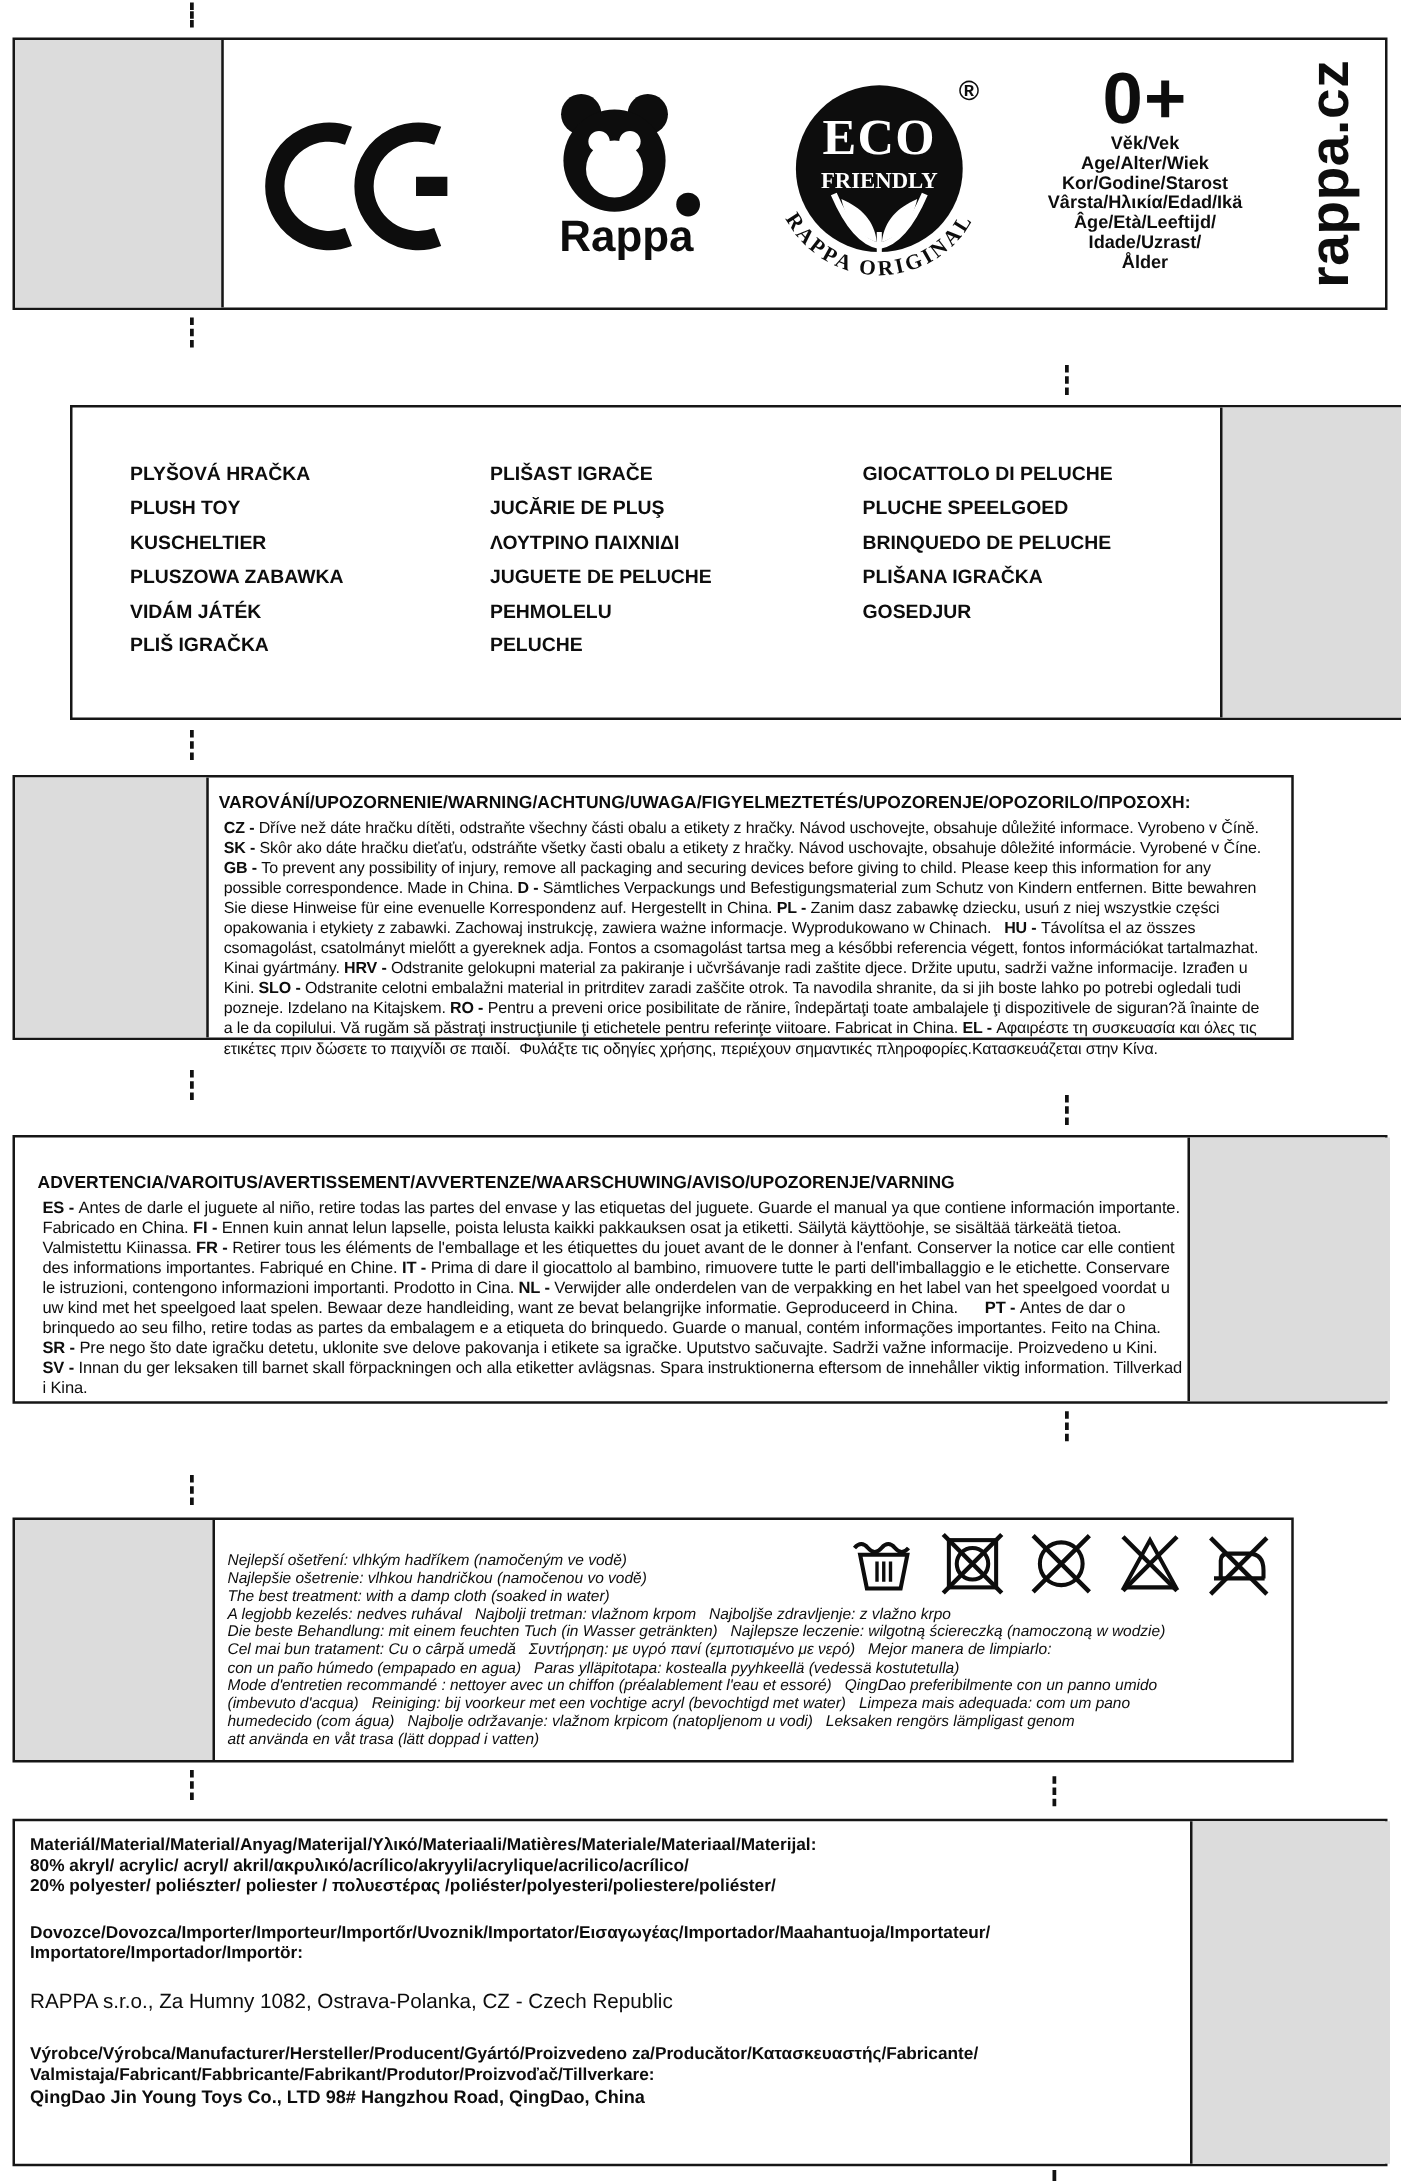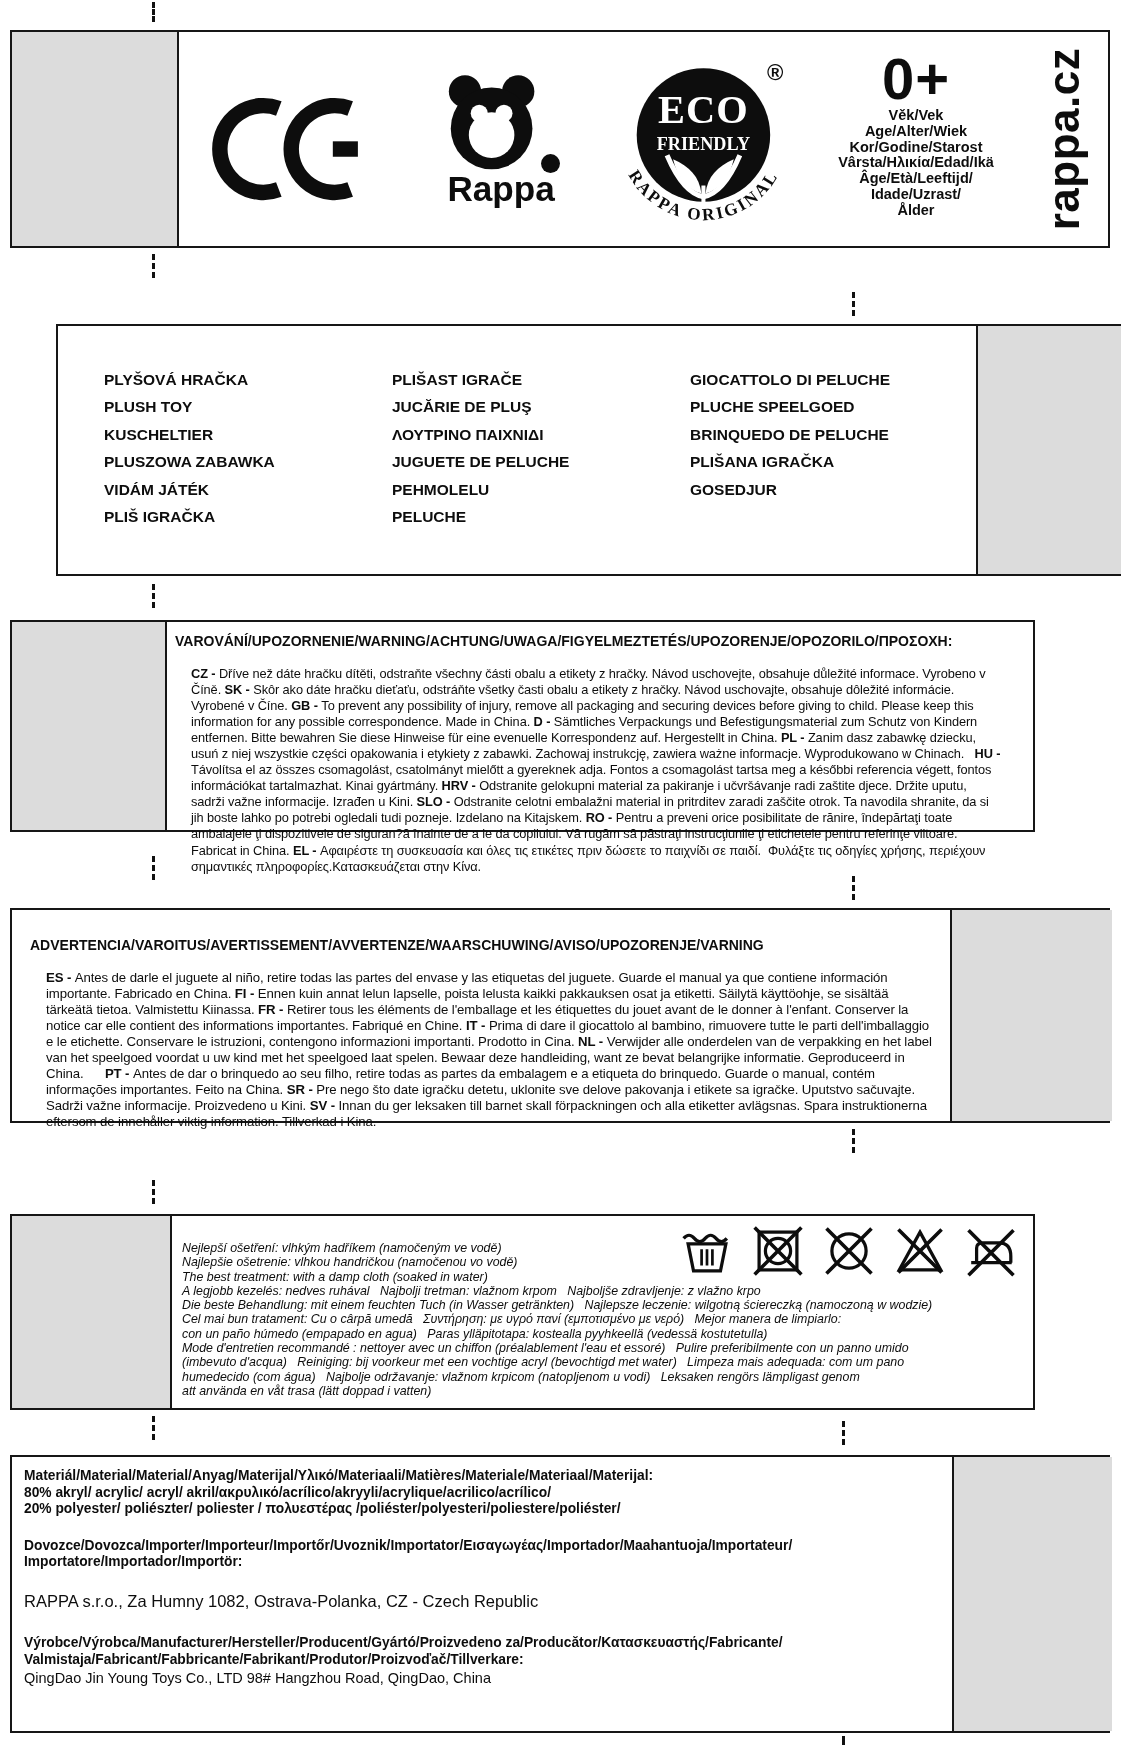--- a/index.html
+++ b/index.html
@@ -24,39 +24,39 @@
   .names-box{left:10px;top:324px;width:1100px;height:252px;margin-left:46px;}
   .names-col{position:absolute;top:40px;}
   .col1{left:46px;} .col2{left:334px;} .col3{left:632px;}
   .name-line{font-size:15.5px;font-weight:bold;line-height:27.4px;white-space:nowrap;}
   .names-gray{left:918px;width:180px;border-left:2px solid #161616;}
   
   .warn1-box{left:10px;top:620px;width:1025px;height:212px;}
   .warn1-gray{left:0;width:153px;border-right:2px solid #161616;}
   .warn1-text{position:absolute;left:153px;right:6px;top:0;padding:11px 8px 6px 10px;}
   .warn-title{font-size:14px;font-weight:bold;line-height:16.5px;}
-  .warn-body{margin:16px;font-size:12.8px;line-height:16.1px;white-space:pre-wrap;letter-spacing:-0.1px;}
+  .warn-body{margin:4px;font-size:12.8px;line-height:16.1px;white-space:pre-wrap;letter-spacing:-0.1px;}
   
   .warn2-box{left:10px;top:908px;width:1100px;height:215px;}
   .warn2-text{position:absolute;left:0;top:0;width:938px;padding:27px 0 0 18px;box-sizing:border-box;}
   .warn2-text .warn-body{font-size:13.2px;line-height:16.1px;}
   .warn2-gray{left:938px;width:160px;border-left:2px solid #161616;}
   
   .care-box{left:10px;top:1214px;width:1025px;height:196px;font-style:italic;}
   .care-gray{left:0;width:158px;border-right:2px solid #161616;}
   .care-icons{position:absolute;right:12px;top:8px;display:flex;gap:11px;}
   .care-icons svg{display:block;}
   .care-text{position:absolute;left:170px;top:25px;}
   .care-line{font-size:12.4px;line-height:14.3px;white-space:pre;}
   
   .material-box{left:10px;top:1455px;width:1100px;height:278px;}
   .mat-text{position:absolute;left:12px;top:11px;width:915px;}
   .mat-b{font-size:13.8px;font-weight:bold;line-height:16.6px;white-space:nowrap;}
   .mat-addr1{font-size:16.5px;line-height:21px;margin:20px 0 0 0;white-space:nowrap;}
-  .mat-addr2{font-size:14.5px;line-height:19px;margin:1px 0 0 0;white-space:nowrap;}
+  .mat-addr2{font-size:14.5px;line-height:19px;margin:1px 0 0 0;white-space:nowrap;font-weight:bold;}
   .mat-gap1{height:20px;} .mat-gap2{height:23px;}
   .mat-gray{left:940px;width:158px;border-left:2px solid #161616;}
   .ink{stroke:#0d0d0d;} .fill-ink{fill:#0d0d0d;}
 </style>
 </head>
 <body>
 
 <div class="sheet">
 
   <div class="cut" style="left:152px;top:2px;height:20px"></div>
@@ -202,21 +202,21 @@
     </div>
 
     <div class="care-text">
         <div class="care-line">Nejlepší ošetření: vlhkým hadříkem (namočeným ve vodě)</div>
         <div class="care-line">Najlepšie ošetrenie: vlhkou handričkou (namočenou vo vodě)</div>
         <div class="care-line">The best treatment: with a damp cloth (soaked in water)</div>
         <div class="care-line">A legjobb kezelés: nedves ruhával   Najbolji tretman: vlažnom krpom   Najboljše zdravljenje: z vlažno krpo</div>
         <div class="care-line">Die beste Behandlung: mit einem feuchten Tuch (in Wasser getränkten)   Najlepsze leczenie: wilgotną ściereczką (namoczoną w wodzie)</div>
         <div class="care-line">Cel mai bun tratament: Cu o cârpă umedă   Συντήρηση: με υγρό πανί (εμποτισμένο με νερό)   Mejor manera de limpiarlo:</div>
         <div class="care-line">con un paño húmedo (empapado en agua)   Paras ylläpitotapa: kostealla pyyhkeellä (vedessä kostutetulla)</div>
-        <div class="care-line">Mode d'entretien recommandé : nettoyer avec un chiffon (préalablement l'eau et essoré)   Pulire preferibilmente con un panno umido</div>
+        <div class="care-line">Mode d'entretien recommandé : nettoyer avec un chiffon (préalablement l'eau et essoré)   QingDao preferibilmente con un panno umido</div>
         <div class="care-line">(imbevuto d'acqua)   Reiniging: bij voorkeur met een vochtige acryl (bevochtigd met water)   Limpeza mais adequada: com um pano</div>
         <div class="care-line">humedecido (com água)   Najbolje održavanje: vlažnom krpicom (natopljenom u vodi)   Leksaken rengörs lämpligast genom</div>
         <div class="care-line">att använda en våt trasa (lätt doppad i vatten)</div>
       </div>
   </section>
 
   <section class="box material-box">
     <div class="mat-text">
       <div class="mat-b">Materiál/Material/Material/Anyag/Materijal/Υλικό/Materiaali/Matières/Materiale/Materiaal/Materijal:</div>
       <div class="mat-b">80% akryl/ acrylic/ acryl/ akril/ακρυλικό/acrílico/akryyli/acrylique/acrilico/acrílico/</div>

